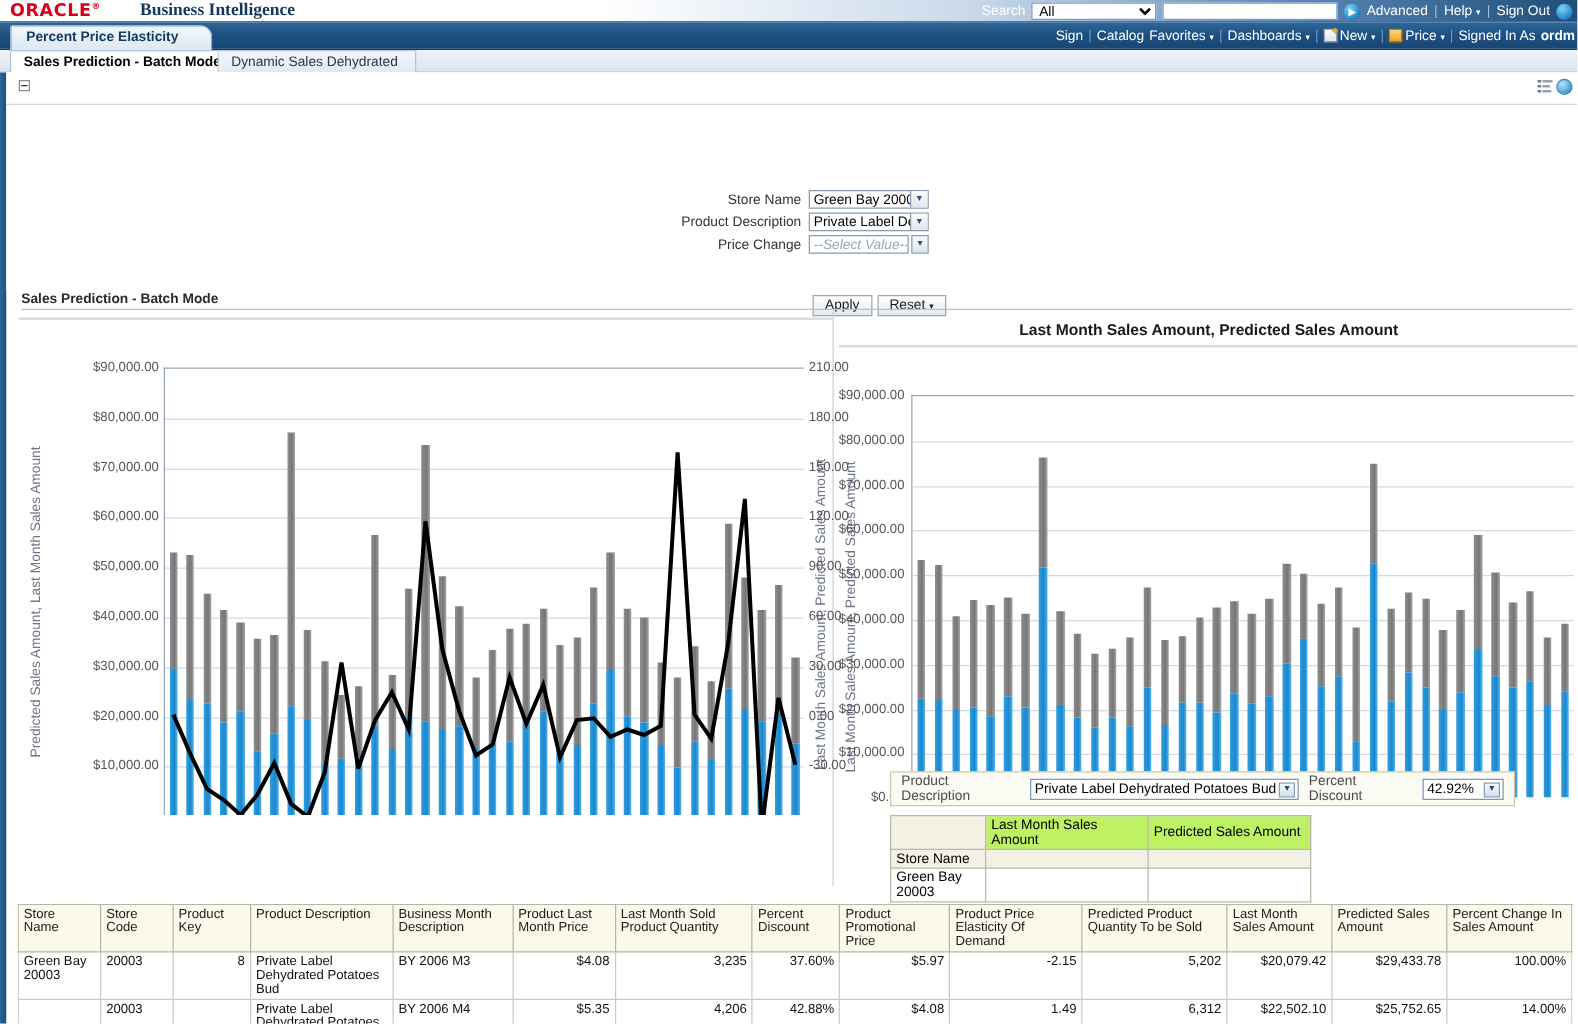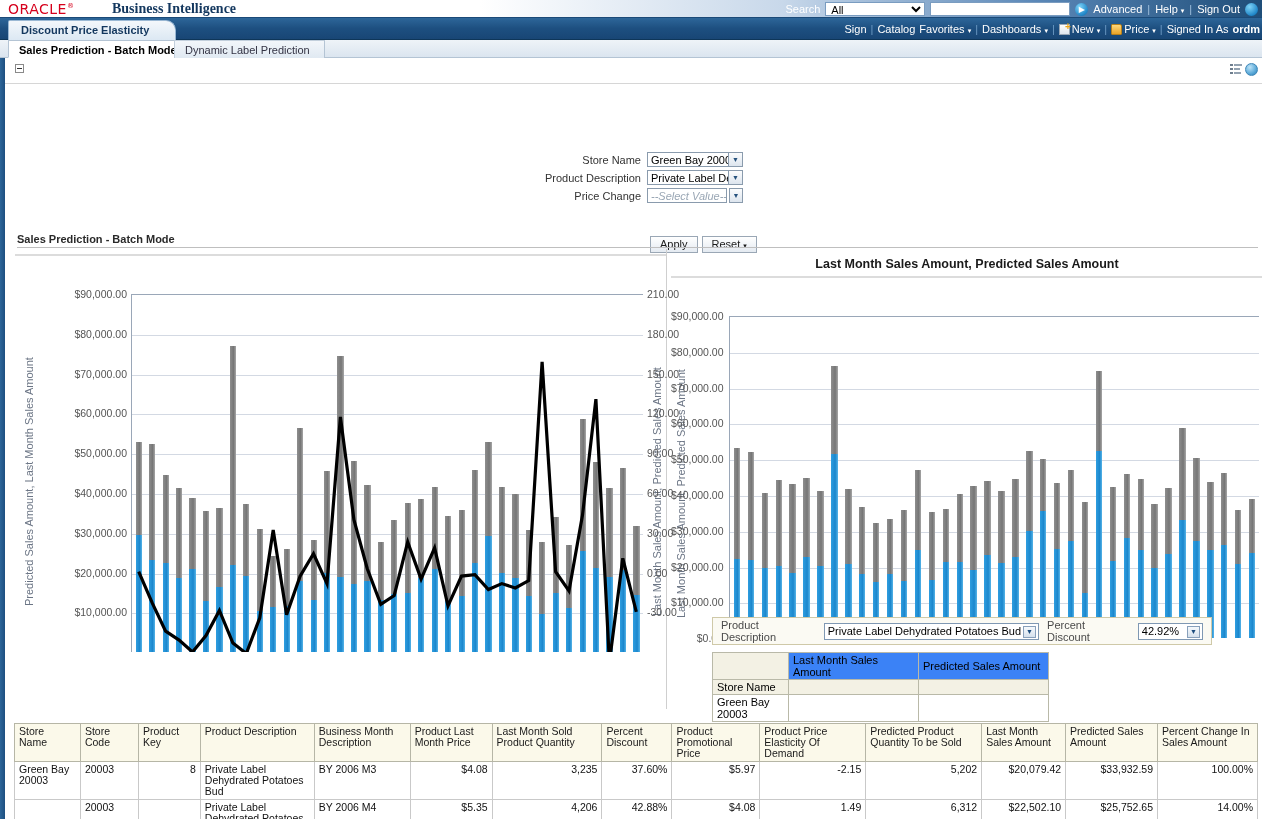--- a/index.html
+++ b/index.html
@@ -15,21 +15,21 @@
 
   
   .global-header {
     position: relative;
     height: 18px;
     background: linear-gradient(to right, #ffffff 0%, #ffffff 38%, #c8d8ea 62%, #5b88b8 82%, #1f4e79 100%);
     border-bottom: 1px solid #1b4a78;
   }
   .oracle-logo {
     position: absolute; left: 8px; top: 1px;
-    font-weight: normal; font-size: 14px; letter-spacing: .5px;
+    font-weight: bold; font-size: 14px; letter-spacing: .5px;
     color: #d6001c; font-family: "DejaVu Sans", sans-serif;
   }
   .oracle-tm { font-size: 7px; vertical-align: super; }
   .bi-title {
     position: absolute; left: 112px; top: 1px;
     font-weight: bold; font-size: 14px; color: #13375e;
     font-family: "Liberation Serif", serif;
   }
   .gh-right {
     position: absolute; right: 0; top: 0; height: 18px;
@@ -268,21 +268,21 @@
 
   
   .mini-table {
     position: absolute; left: 712px; top: 594px;
     border-collapse: collapse; font-size: 11px;
   }
   .mini-table th, .mini-table td {
     border: 1px solid #b9b9a8; padding: 1px 4px;
     font-weight: normal; text-align: left; height: 15px;
   }
-  .mini-table thead th { background: #3b82f6; }
+  .mini-table thead th { background: #bef264; }
   .mini-table .rowhdr { background: #f3f1e4; width: 76px; }
   .mini-table .cellval { width: 130px; background: #fff; }
   .mini-table .corner { background: #f3f1e4; }
 
   
   .data-wrap {
     position: absolute; left: 14px; top: 665px; width: 1244px; height: 154px;
     overflow: hidden; background: #fff;
   }
   table.grid { border-collapse: collapse; width: 1244px; font-size: 10.5px; }
@@ -321,41 +321,41 @@
     <span class="gh-link">Advanced</span>
     <span class="gh-sep">|</span>
     <span class="gh-link"><span>Help</span> <span class="caret">▾</span></span>
     <span class="gh-sep">|</span>
     <span class="gh-link">Sign Out</span>
     <span class="go-icon"></span>
   </div>
 </div>
 
 <div class="dash-bar">
-  <div class="dash-tab">Discount Price Elasticity</div>
+  <div class="dash-tab">Percent Price Elasticity</div>
   <div class="dash-links">
     <span class="dl">Sign</span>
     <span class="vsep">|</span>
     <span class="dl">Catalog</span>
     <span class="dl"><span>Favorites</span> <span class="caret">▾</span></span>
     <span class="vsep">|</span>
     <span class="dl"><span>Dashboards</span> <span class="caret">▾</span></span>
     <span class="vsep">|</span>
     <span class="dl"><span class="mini-icon ic-new"></span><span>New</span> <span class="caret">▾</span></span>
     <span class="vsep">|</span>
     <span class="dl"><span class="mini-icon ic-open"></span><span>Price</span> <span class="caret">▾</span></span>
     <span class="vsep">|</span>
     <span class="dl">Signed In As</span>
     <span class="signed-user">ordm</span>
   </div>
 </div>
 
 <div class="page-tabbar">
   <div class="ptab active">Sales Prediction - Batch Mode</div>
-  <div class="ptab inactive">Dynamic Label Prediction</div>
+  <div class="ptab inactive">Dynamic Sales Dehydrated</div>
 </div>
 
 <div class="content">
   <div class="left-rail"></div>
 
   <div class="toolbar-strip">
     <div class="collapse-btn"></div>
     <div class="tb-right-icons">
       <span class="ic-list"></span>
       <span class="ic-globe"></span>
@@ -992,21 +992,21 @@
             <td class="c-key num">8</td>
             <td class="c-desc">Private Label Dehydrated Potatoes Bud</td>
             <td class="c-month">BY 2006 M3</td>
             <td class="c-price num">$4.08</td>
             <td class="c-qty num">3,235</td>
             <td class="c-disc num">37.60%</td>
             <td class="c-promo num">$5.97</td>
             <td class="c-elast num">-2.15</td>
             <td class="c-predq num">5,202</td>
             <td class="c-lms num">$20,079.42</td>
-            <td class="c-psa num">$33,932.59</td>
+            <td class="c-psa num">$29,433.78</td>
             <td class="c-pct num">100.00%</td>
           </tr>
           <tr>
             <td class="c-store"></td>
             <td class="c-code">20003</td>
             <td class="c-key num"></td>
             <td class="c-desc">Private Label Dehydrated Potatoes Bud</td>
             <td class="c-month">BY 2006 M4</td>
             <td class="c-price num">$5.35</td>
             <td class="c-qty num">4,206</td>

